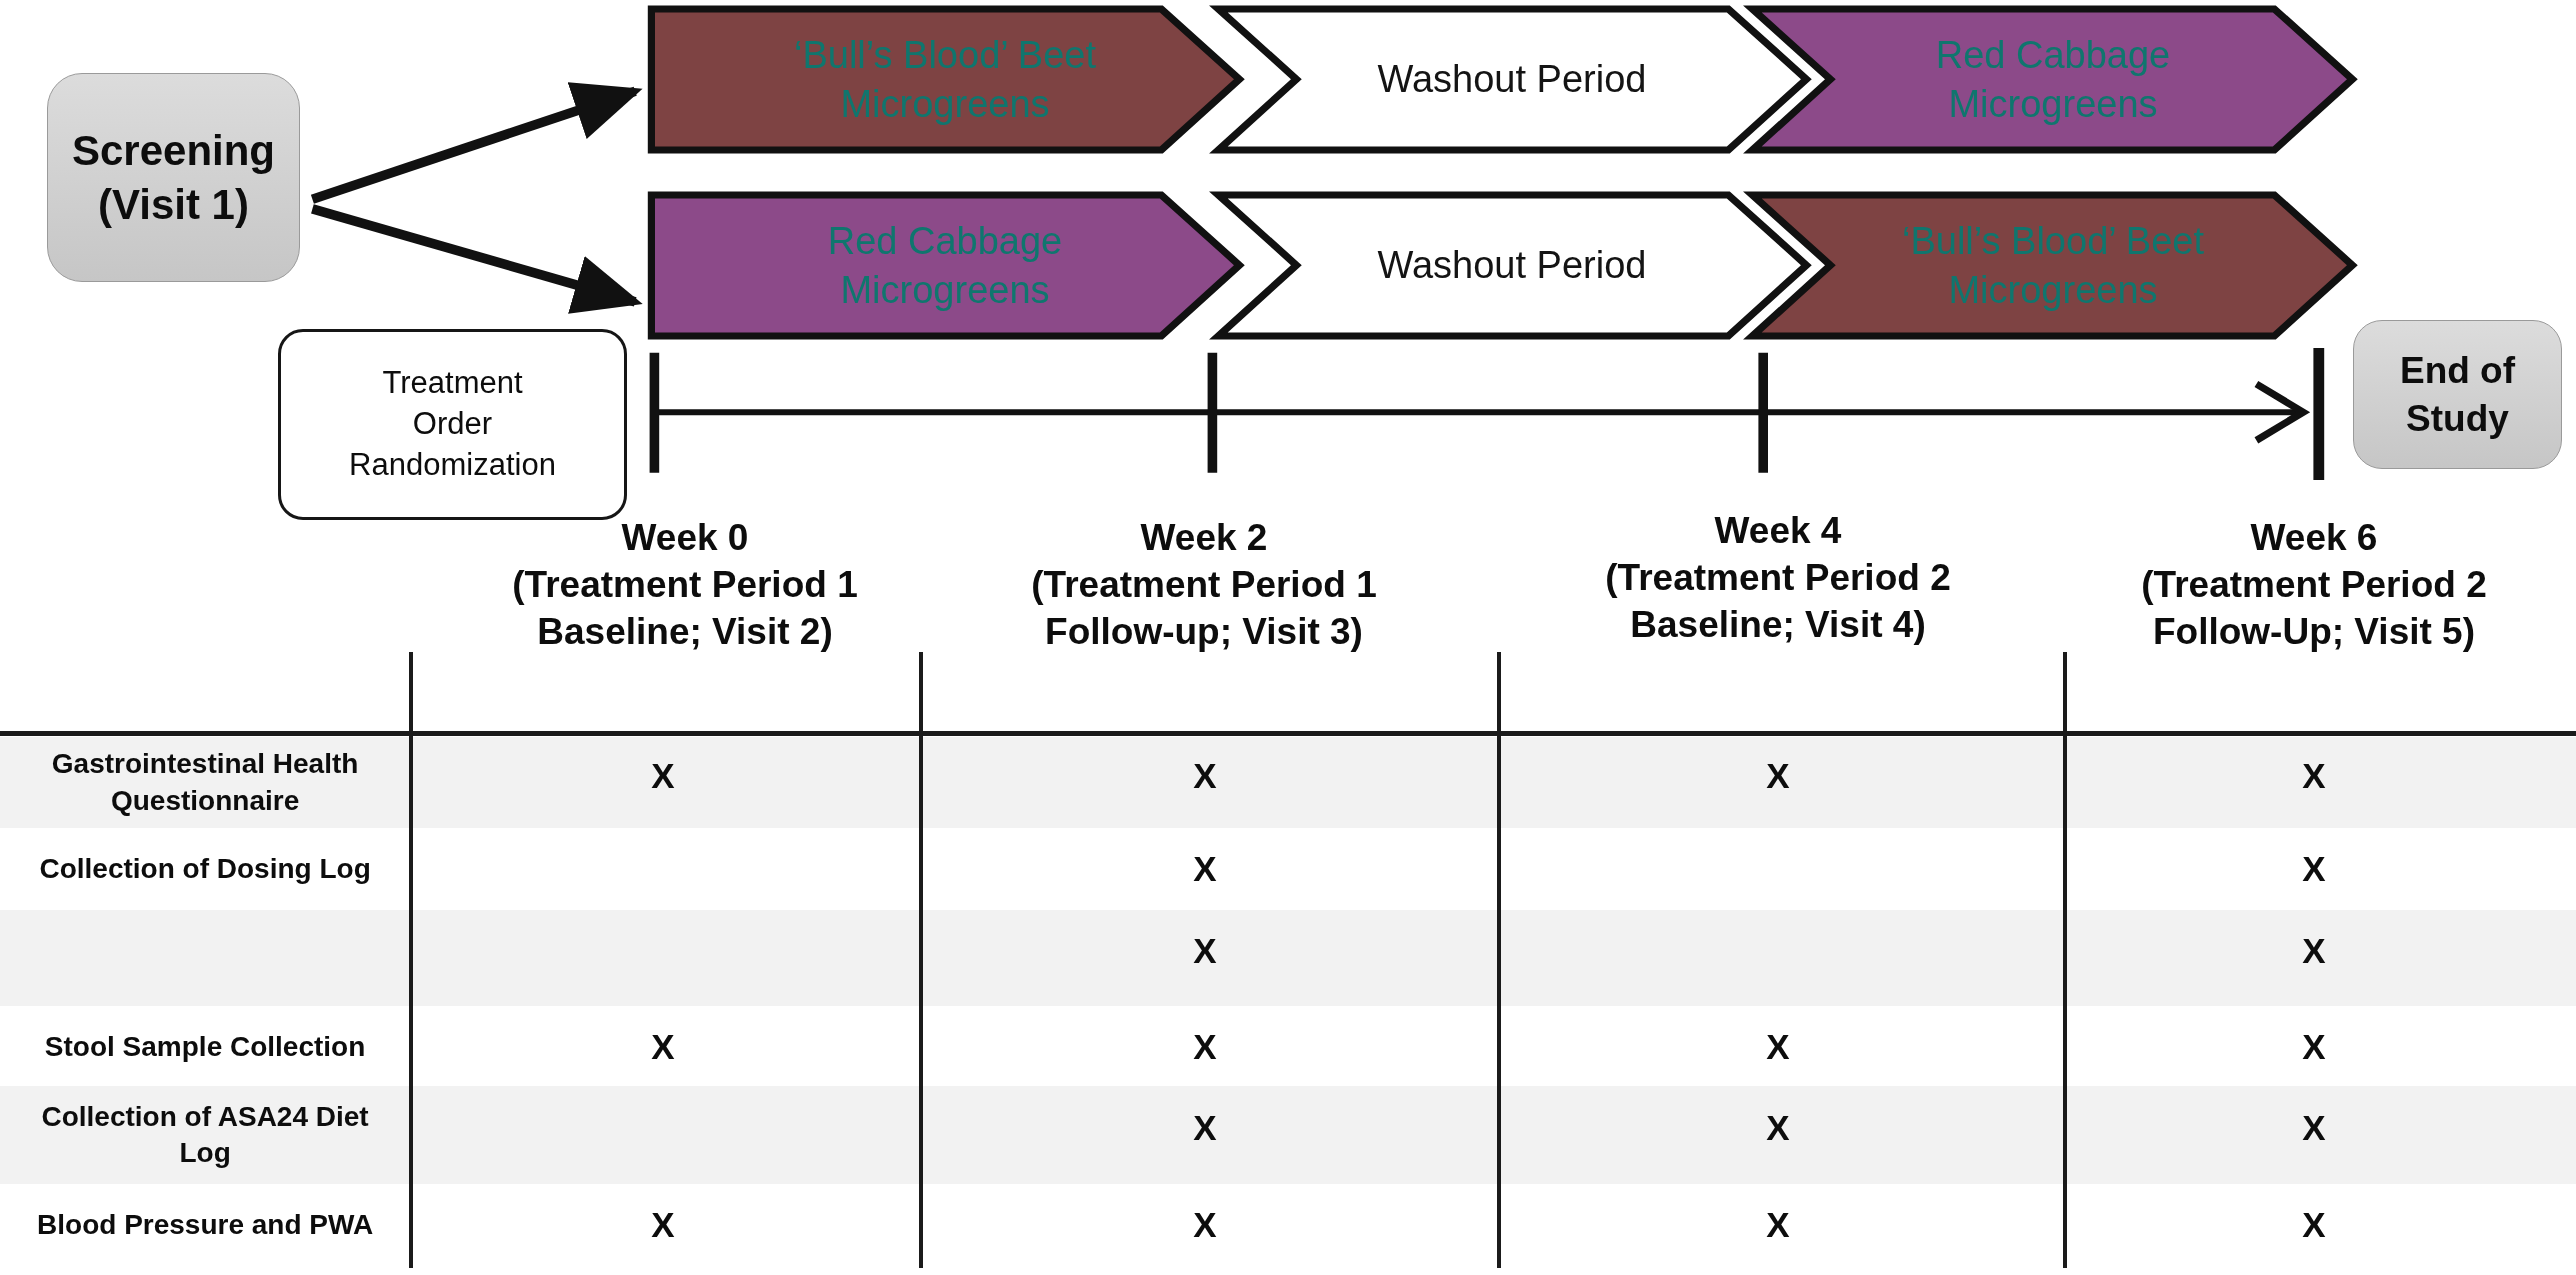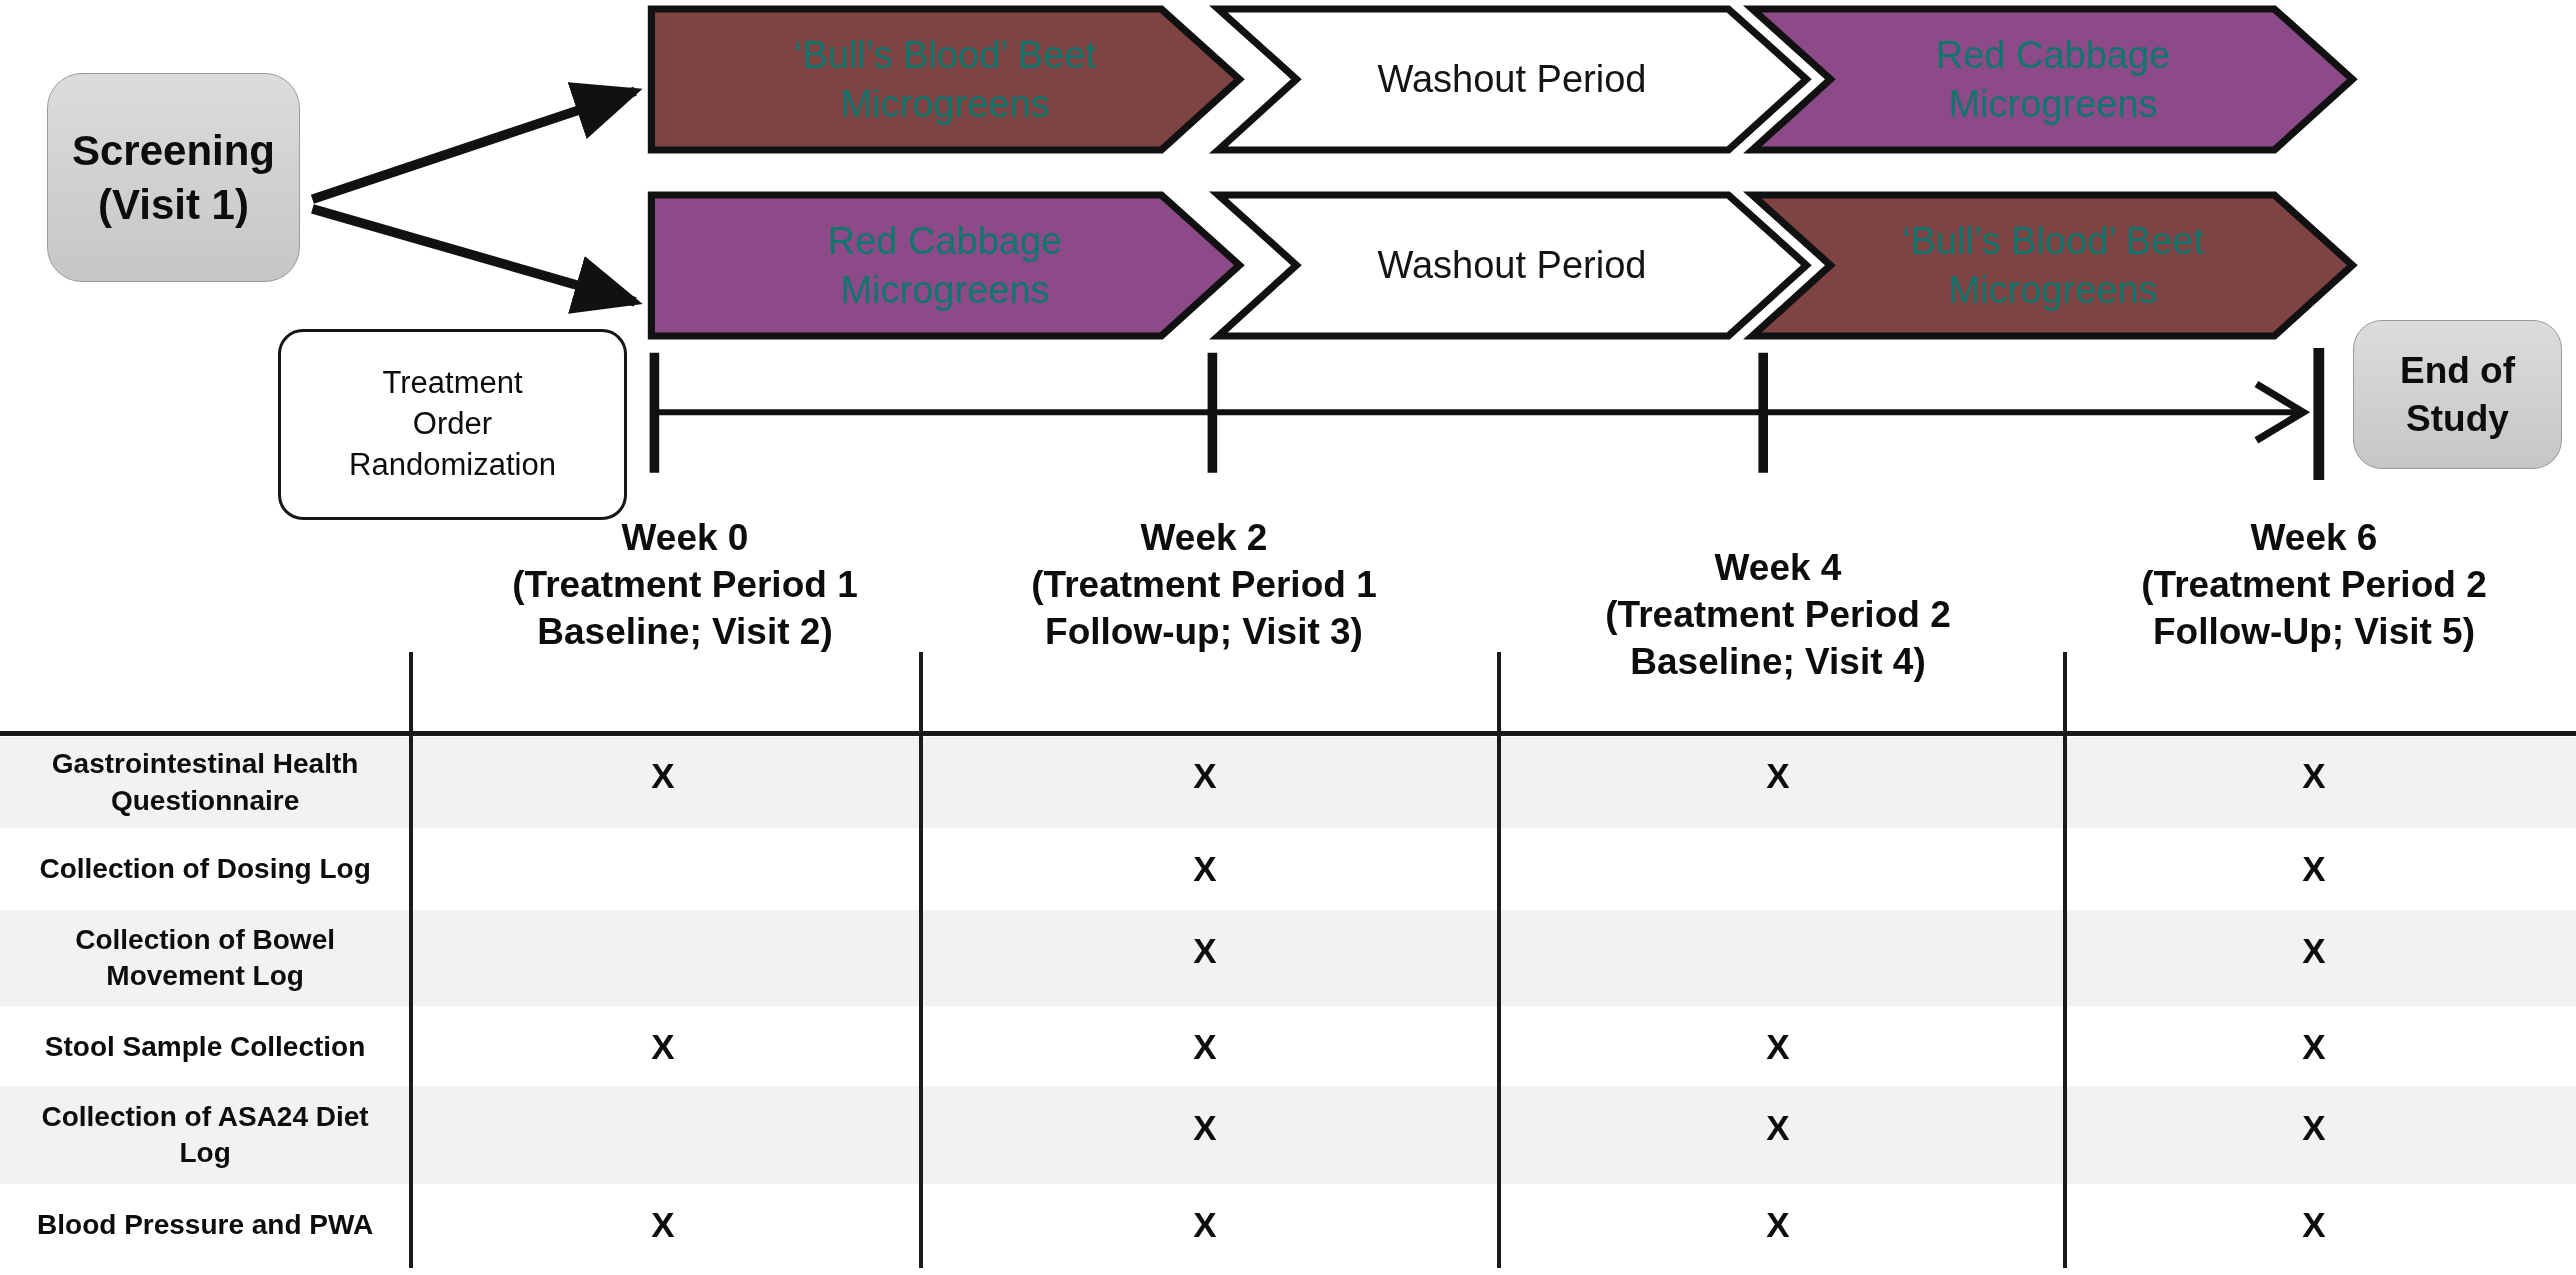--- a/index.html
+++ b/index.html
@@ -103,43 +103,41 @@
   <div class="abs arrow-label dark" style="left:1254px;top:195px;width:516px;height:141px;">Washout Period</div>
   <div class="abs arrow-label light" style="left:1795px;top:195px;width:516px;height:141px;">‘Bull’s Blood’ Beet
 Microgreens</div>
 
   <div class="abs week-label" style="left:421px;top:515px;width:528px;height:150px;">Week 0
 (Treatment Period 1
 Baseline; Visit 2)</div>
   <div class="abs week-label" style="left:940px;top:515px;width:528px;height:150px;text-align:center;">Week 2
 (Treatment Period 1
 Follow-up; Visit 3)</div>
-  <div class="abs week-label" style="left:1514px;top:545px;width:528px;height:150px;">Week 4
+  <div class="abs week-label" style="left:1514px;top:508px;width:528px;height:150px;">Week 4
 (Treatment Period 2
 Baseline; Visit 4)</div>
   <div class="abs week-label" style="left:2056px;top:515px;width:516px;height:150px;">Week 6
 (Treatment Period 2
 Follow-Up; Visit 5)</div>
 
   <div class="abs band" style="top:737px;height:91px;"></div>
   <div class="abs band" style="top:910px;height:96px;"></div>
   <div class="abs band" style="top:1086px;height:98px;"></div>
 
   <div class="abs hline"></div>
   <div class="abs vline" style="left:409px;"></div>
   <div class="abs vline" style="left:919px;"></div>
   <div class="abs vline" style="left:1497px;"></div>
   <div class="abs vline" style="left:2063px;"></div>
 
 
   <div class="abs row-label" style="top:737px;height:91px;">Gastrointestinal Health
 Questionnaire</div>
   <div class="abs row-label" style="top:828px;height:82px;">Collection of Dosing Log</div>
-  <div class="abs row-label" style="top:910px;height:96px;">Collection of Bowel
-Movement Log</div>
   <div class="abs row-label" style="top:1007px;height:80px;">Stool Sample Collection</div>
   <div class="abs row-label" style="top:1086px;height:98px;">Collection of ASA24 Diet
 Log</div>
   <div class="abs row-label" style="top:1184px;height:82px;">Blood Pressure and PWA</div>
 
   <div class="abs xcell" style="left:597px;top:737px;height:78px;">X</div>
   <div class="abs xcell" style="left:1139px;top:737px;height:78px;">X</div>
   <div class="abs xcell" style="left:1712px;top:737px;height:78px;">X</div>
   <div class="abs xcell" style="left:2248px;top:737px;height:78px;">X</div>
 

